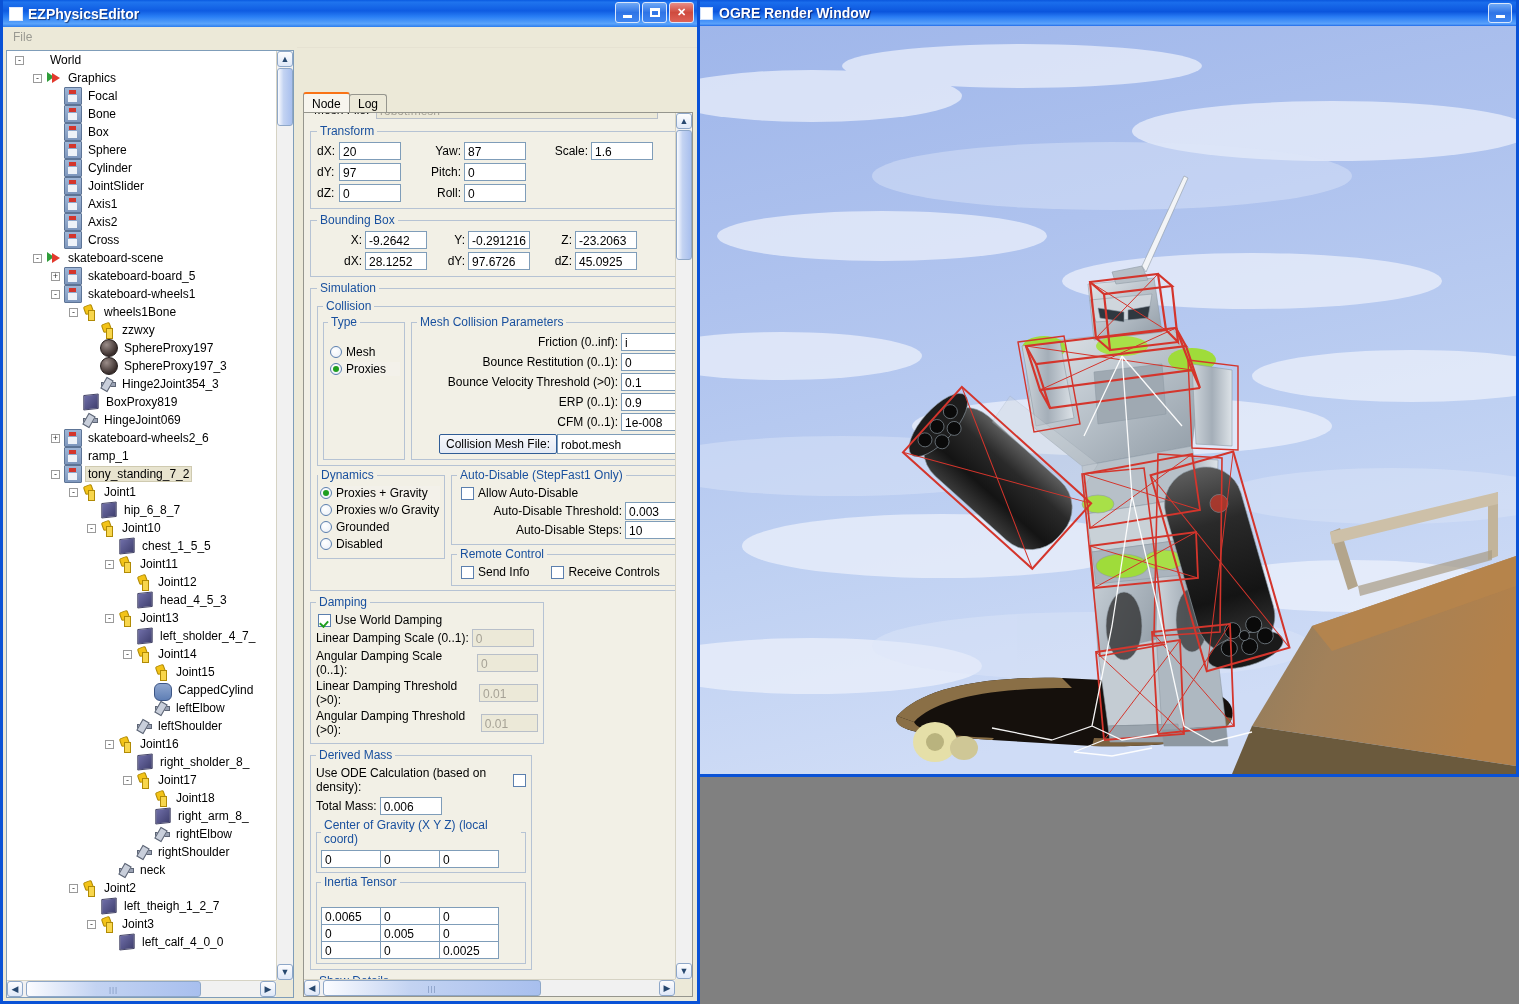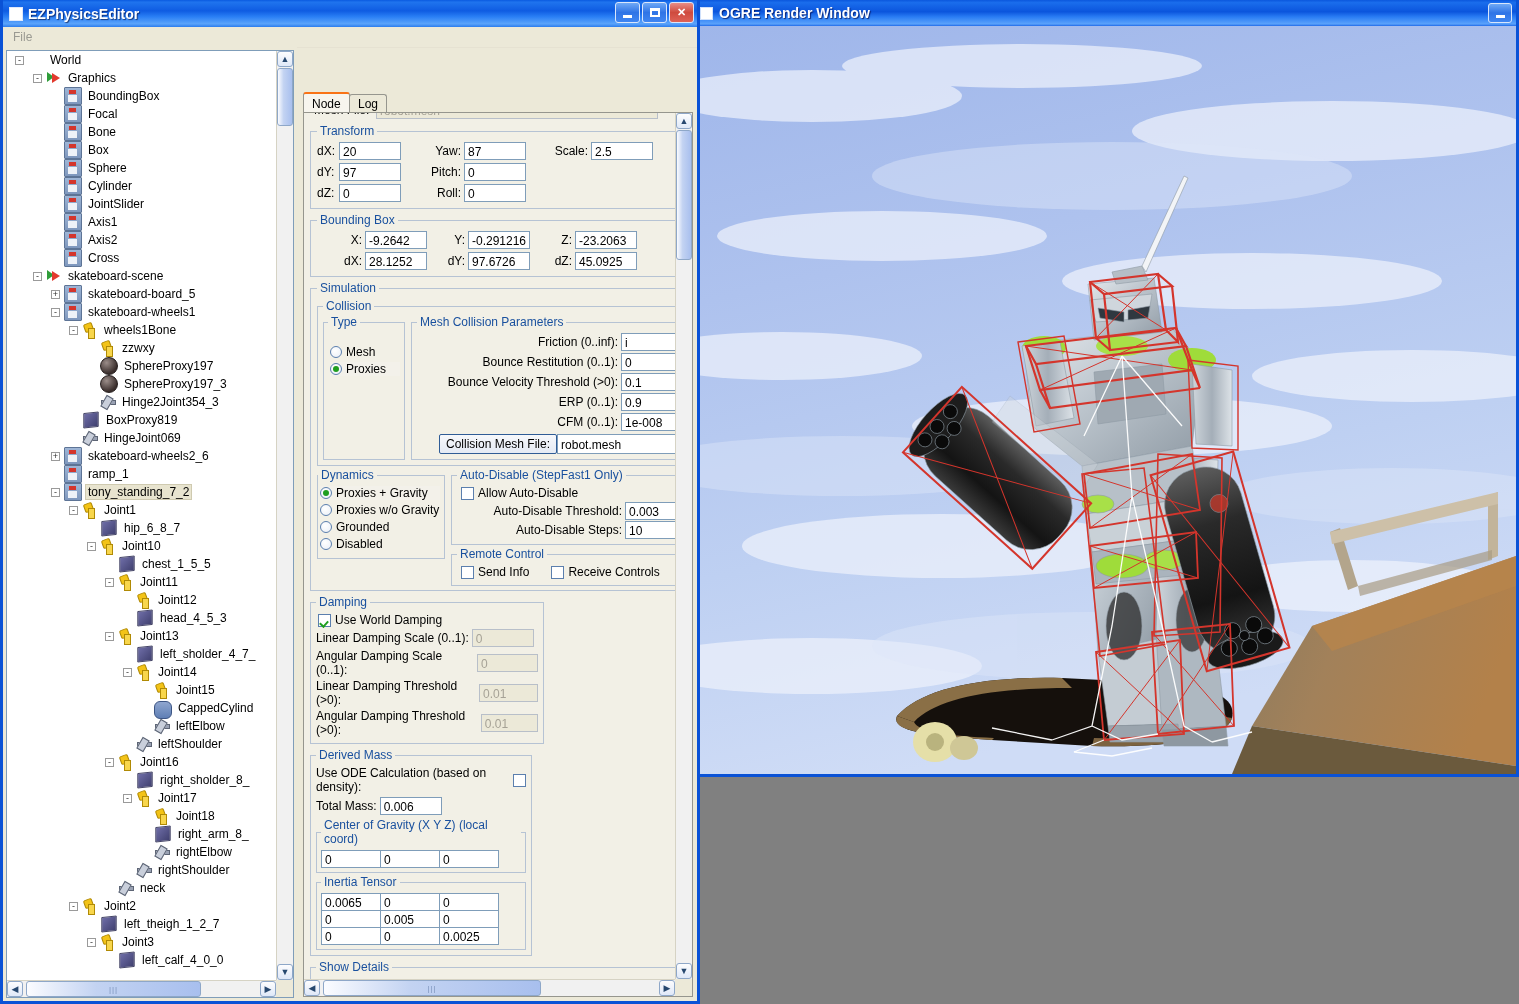--- a/index.html
+++ b/index.html
@@ -451,26 +451,20 @@
               <div class="tn">
                 <span class="dots" style="width: 26px;"></span>
                 <span class="expander">-</span>
                 <span class="ic ic-scene"></span>
                 <span class="lbl">Graphics</span>
               </div>
               <div class="tn">
                 <span class="dots" style="width: 44px;"></span>
                 <span class="expander blank"></span>
                 <span class="ic ic-entity"></span>
-                <span class="lbl">BoundingBox</span>
-              </div>
-              <div class="tn">
-                <span class="dots" style="width: 44px;"></span>
-                <span class="expander blank"></span>
-                <span class="ic ic-entity"></span>
                 <span class="lbl">Focal</span>
               </div>
               <div class="tn">
                 <span class="dots" style="width: 44px;"></span>
                 <span class="expander blank"></span>
                 <span class="ic ic-entity"></span>
                 <span class="lbl">Bone</span>
               </div>
               <div class="tn">
                 <span class="dots" style="width: 44px;"></span>
@@ -784,21 +778,21 @@
             </div>
 
             <fieldset class="grp" style="margin-top:5px;">
               <legend>Transform</legend>
               <div class="row" style="margin-top:2px;">
                 <span class="lab" style="width:22px;">dX:</span>
                 <span class="inp" style="width:62px;">20</span>
                 <span class="lab" style="width:60px;text-align:right;padding-right:3px;">Yaw:</span>
                 <span class="inp" style="width:62px;">87</span>
                 <span class="lab" style="width:62px;text-align:right;padding-right:3px;">Scale:</span>
-                <span class="inp" style="width:62px;">2.5</span>
+                <span class="inp" style="width:62px;">1.6</span>
               </div>
               <div class="row" style="margin-top:3px;">
                 <span class="lab" style="width:22px;">dY:</span>
                 <span class="inp" style="width:62px;">97</span>
                 <span class="lab" style="width:60px;text-align:right;padding-right:3px;">Pitch:</span>
                 <span class="inp" style="width:62px;">0</span>
               </div>
               <div class="row" style="margin-top:3px;">
                 <span class="lab" style="width:22px;">dZ:</span>
                 <span class="inp" style="width:62px;">0</span>
@@ -965,21 +959,21 @@
                 <legend>Center of Gravity (X Y Z) (local coord)</legend>
                 <div class="row" style="margin-top:2px;">
                   <span class="inp" style="width:60px;">0</span>
                   <span class="inp" style="width:60px;margin-left:-1px;">0</span>
                   <span class="inp" style="width:60px;margin-left:-1px;">0</span>
                 </div>
               </fieldset>
 
               <fieldset style="margin:2px 0 0 0;padding:2px 4px 4px 4px;">
                 <legend>Inertia Tensor</legend>
-                <div class="row" style="margin-top:2px;">
+                <div class="row" style="margin-top:16px;">
                   <span class="inp" style="width:60px;">0.0065</span>
                   <span class="inp" style="width:60px;margin-left:-1px;">0</span>
                   <span class="inp" style="width:60px;margin-left:-1px;">0</span>
                 </div>
                 <div class="row" style="margin-top:-1px;">
                   <span class="inp" style="width:60px;">0</span>
                   <span class="inp" style="width:60px;margin-left:-1px;">0.005</span>
                   <span class="inp" style="width:60px;margin-left:-1px;">0</span>
                 </div>
                 <div class="row" style="margin-top:-1px;">

